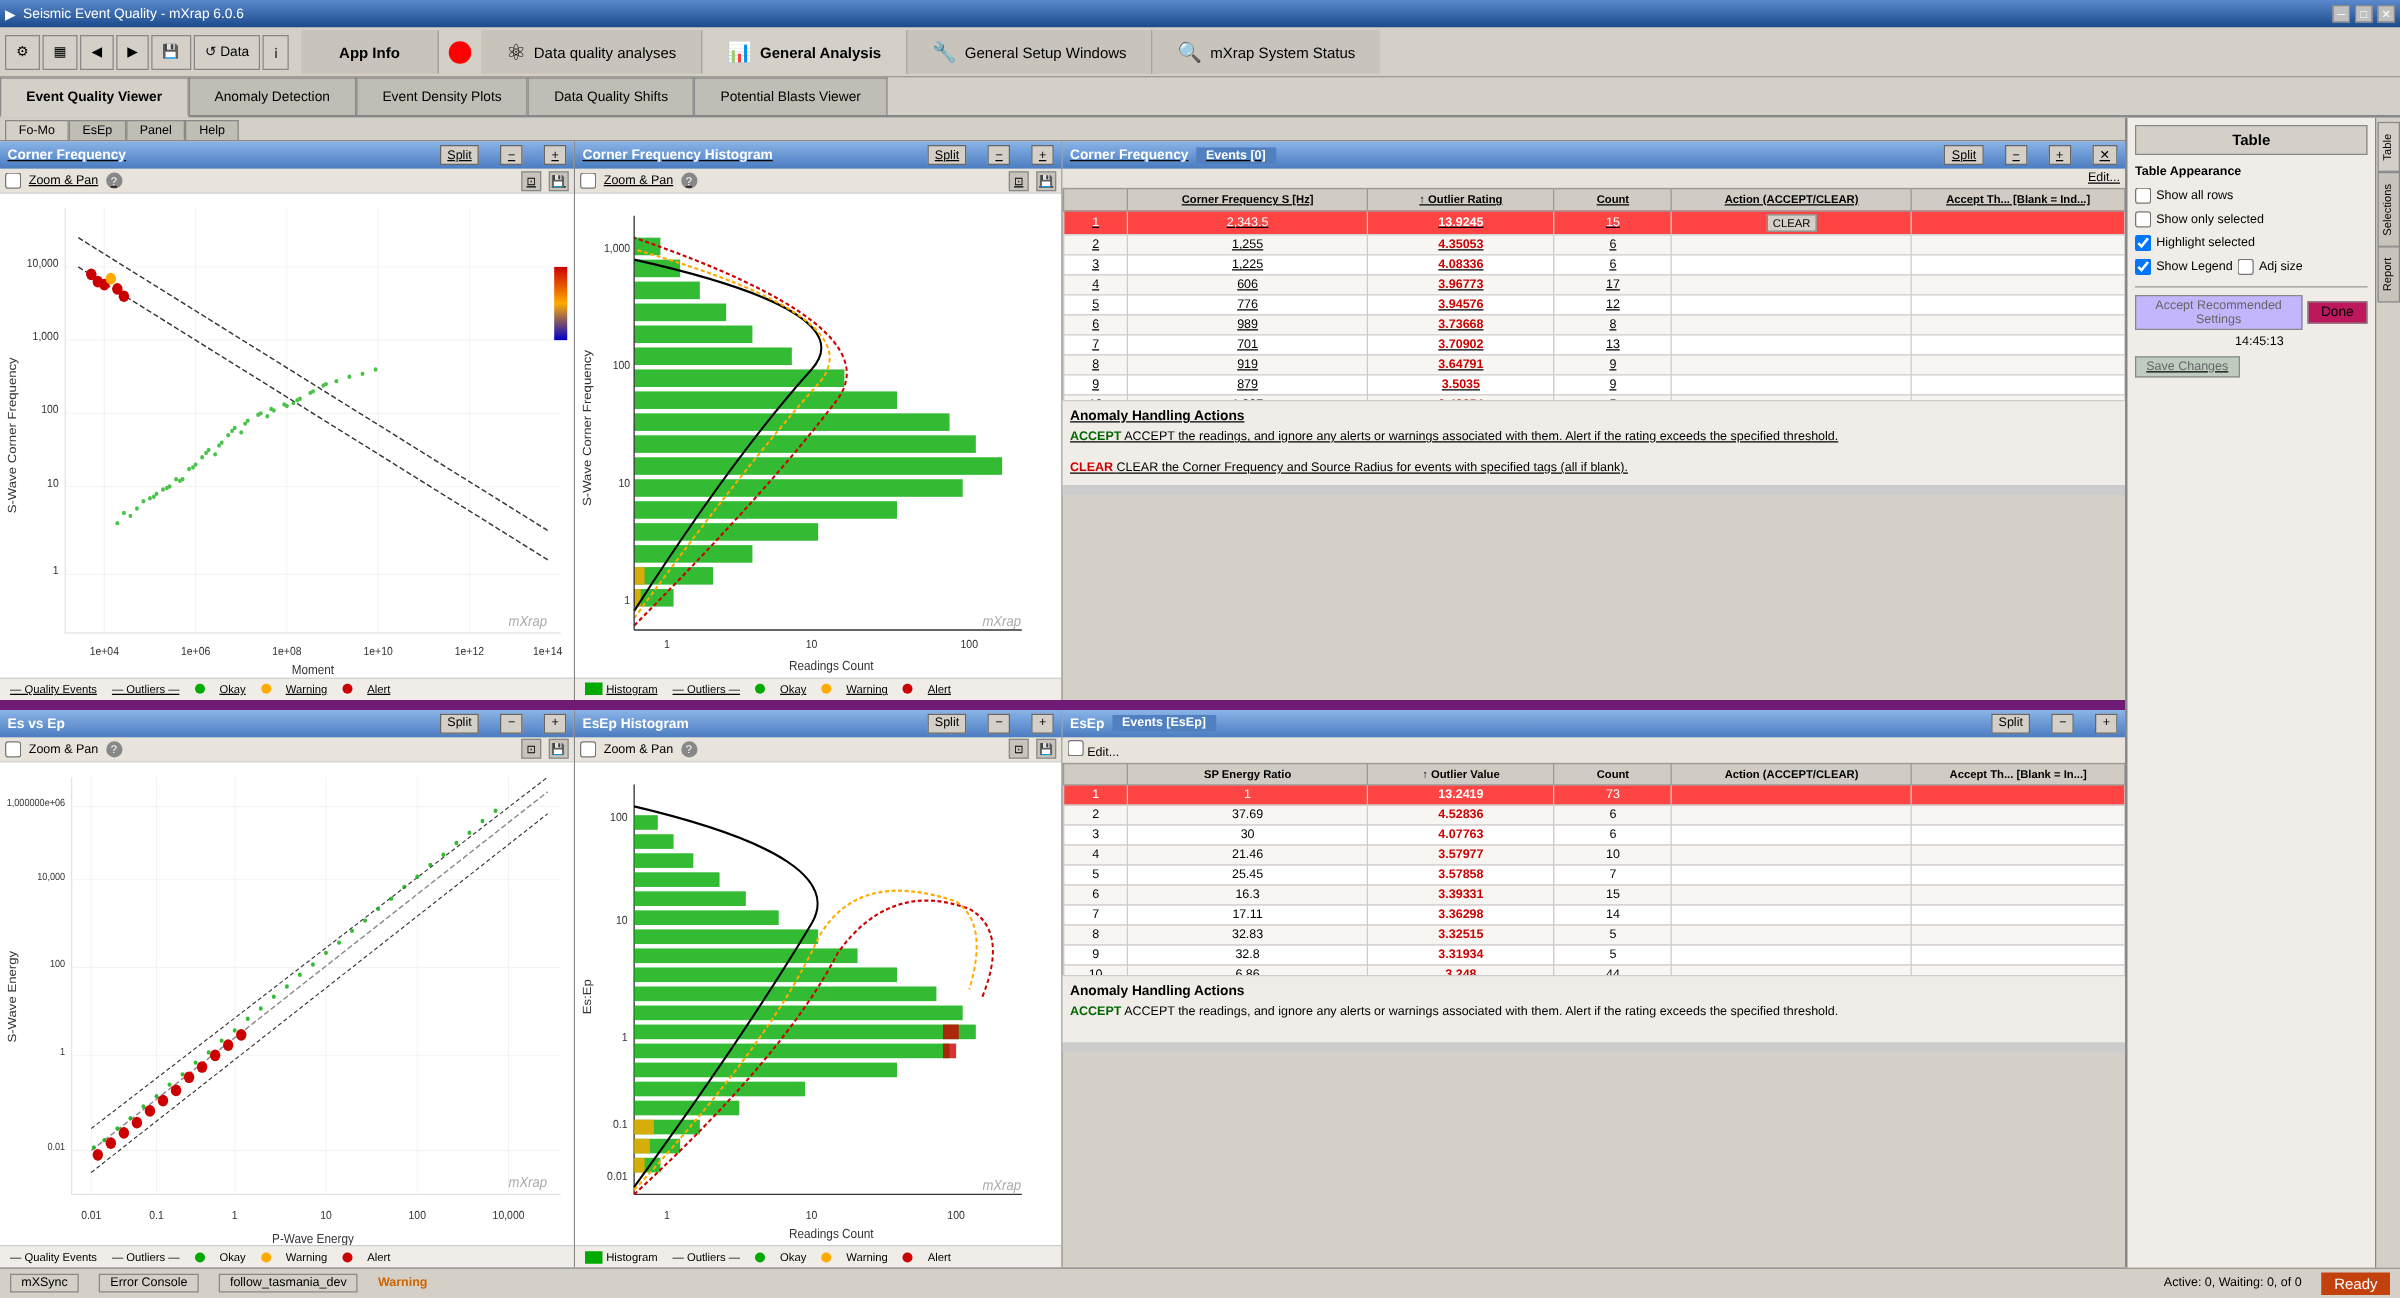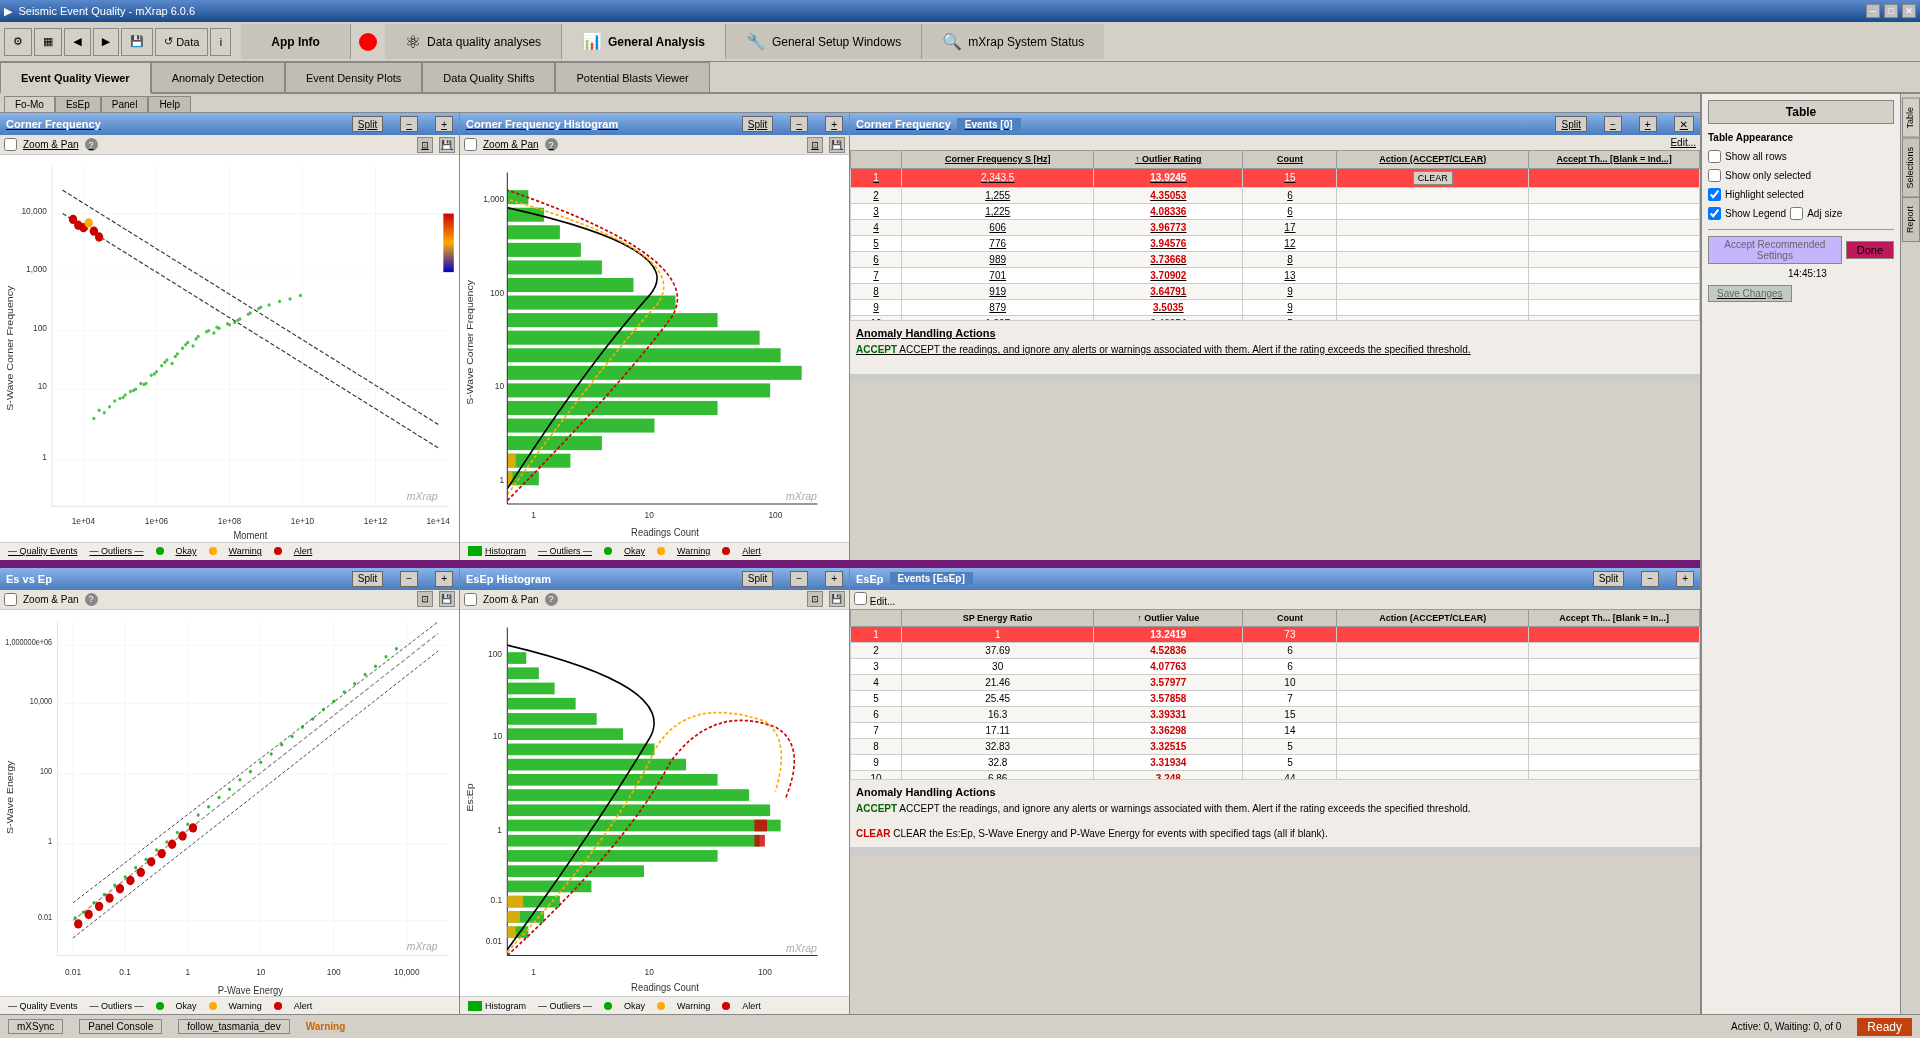--- a/index.html
+++ b/index.html
@@ -686,20 +686,23 @@
   </tr>
               </tbody>
           </table>
         </div>
         <div class="anomaly-section">
           <h3>Anomaly Handling Actions</h3>
           <p class="anomaly-text">
             <span class="accept-word">ACCEPT</span> <span>ACCEPT the readings, and ignore any alerts or warnings associated with them. Alert if the rating exceeds the specified threshold.</span>
           </p>
           <br>
+          <p class="anomaly-text">
+            <span class="clear-word">CLEAR</span> <span>CLEAR the Corner Frequency and Source Radius for events with specified tags (all if blank).</span>
+          </p>
         </div>
 
         <div style="height:8px;background:#ccc;width:100%;"></div>
       </div>
 
     </div>
 
     <div style="display:flex;flex:1;overflow:hidden;">
 
       <div class="scatter-panel">
@@ -1014,23 +1017,20 @@
   </tr>
               </tbody>
           </table>
         </div>
         <div class="anomaly-section">
           <h3>Anomaly Handling Actions</h3>
           <p class="anomaly-text">
             <span class="accept-word">ACCEPT</span> <span>ACCEPT the readings, and ignore any alerts or warnings associated with them. Alert if the rating exceeds the specified threshold.</span>
           </p>
           <br>
-          <p class="anomaly-text">
-            <span class="clear-word">CLEAR</span> <span>CLEAR the Es:Ep, S-Wave Energy and P-Wave Energy for events with specified tags (all if blank).</span>
-          </p>
         </div>
         <div style="height:8px;background:#ccc;width:100%;"></div>
       </div>
 
     </div>
   </div>
 
   <div class="right-panel">
     <div class="right-panel-title">Table</div>
 
@@ -1079,21 +1079,21 @@
     <div class="side-tab">Selections</div>
     <div class="side-tab">Report</div>
   </div>
 </div>
 
 <div class="status-bar">
   <button style="background:#d4d0c8;border:1px solid #888;padding:1px 8px;font-size:10px;cursor:pointer;">
     <span>mXSync</span>
   </button>
   <button style="background:#d4d0c8;border:1px solid #888;padding:1px 8px;font-size:10px;cursor:pointer;">
-    <span>Panel Console</span>
+    <span>Error Console</span>
   </button>
   <button style="background:#d4d0c8;border:1px solid #888;padding:1px 8px;font-size:10px;cursor:pointer;">
     <span>follow_tasmania_dev</span>
   </button>
   <span style="color:#cc6600;font-weight:bold;">Warning</span>
   <div style="flex:1;"></div>
   <span>Active: 0, Waiting: 0, of  0</span>
   <div class="status-ready">Ready</div>
 </div>
 

